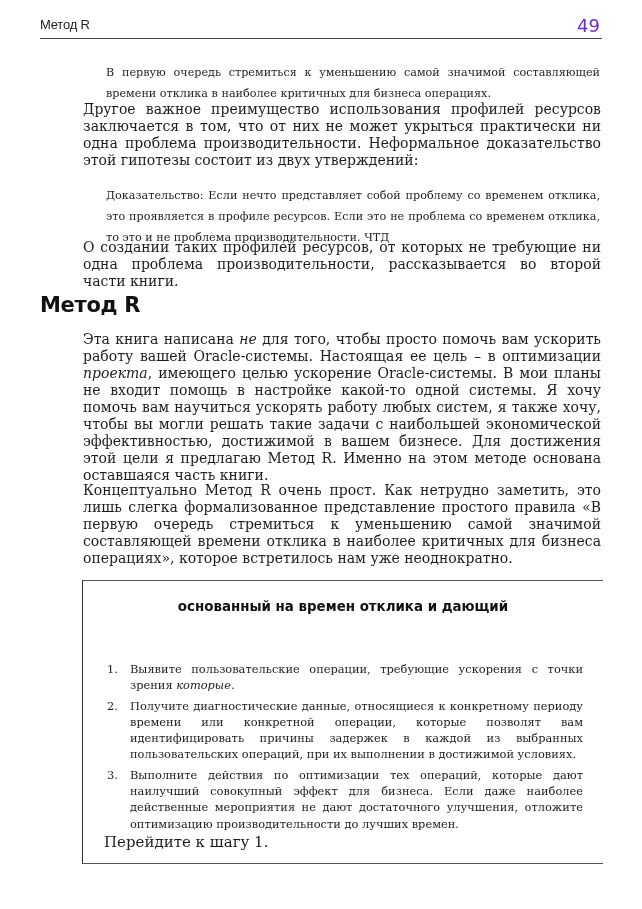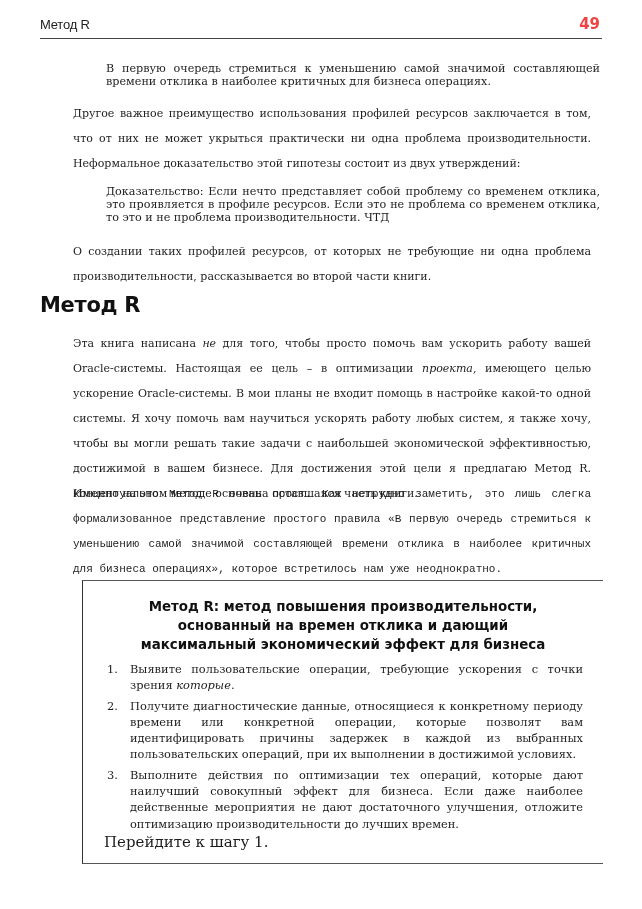--- a/index.html
+++ b/index.html
@@ -1,22 +1,22 @@
 <!DOCTYPE html>
 <html><head>
 <meta charset="utf-8">
 <style>
   html, body { margin: 0; padding: 0; background: #ffffff; }
   body { width: 642px; height: 909px; position: relative; overflow: hidden; color: #1a1a1a; }
   .header { position: absolute; left: 40px; top: 14px; width: 562px; height: 24px; border-bottom: 1.5px solid #444; }
   .header .running { position: absolute; left: 0; top: 3px; font-family: "Liberation Sans", sans-serif; font-size: 13px; color: #222; letter-spacing: -0.2px; }
-  .header .pageno { position: absolute; right: 2px; top: 1px; font-family: "DejaVu Sans", sans-serif; font-weight: bold; font-size: 15px; color: #ef4444; }
+  .header .pageno { position: absolute; right: 2px; top: 1px; font-family: "DejaVu Sans", sans-serif; font-weight: normal; font-size: 18px; color: #6d28d9; }
   .block { position: absolute; font-family: "DejaVu Serif", serif; color: #1d1d1d; text-align: justify; }
-  .quote { left: 106px; width: 494px; font-size: 11.2px; line-height: 13px; }
-  .para { left: 73px; width: 518px; font-size: 11px; line-height: 25px; }
+  .quote { left: 106px; width: 494px; font-size: 11.2px; line-height: 21px; }
+  .para { left: 83px; width: 518px; font-size: 14px; line-height: 17px; }
   .h2 { position: absolute; left: 40px; top: 293px; font-family: "DejaVu Sans", sans-serif; font-weight: bold; font-size: 21px; color: #111; letter-spacing: -0.3px; }
   .box { position: absolute; left: 82px; top: 580px; width: 520px; height: 282px; border-left: 1.5px solid #333; border-top: 1.5px solid #555; border-bottom: 1.5px solid #555; }
   .box-title { position: absolute; left: 0; top: 16px; width: 520px; text-align: center; font-family: "DejaVu Sans", sans-serif; font-weight: bold; font-size: 13.4px; line-height: 19px; color: #111; }
   .box-list { position: absolute; left: 24px; top: 80px; width: 476px; font-family: "DejaVu Serif", serif; font-size: 11.4px; line-height: 16.3px; color: #1d1d1d; margin: 0; padding: 0; list-style: none; }
   .box-list li { position: relative; padding-left: 23px; text-align: justify; margin-bottom: 4px; }
   .box-list li .num { position: absolute; left: 0; top: 0; }
   .box-footer { position: absolute; left: 21px; top: 252px; font-family: "DejaVu Serif", serif; font-size: 15px; color: #1d1d1d; }
   em { font-style: italic; margin-top: 16px; }
 </style>
 </head>
@@ -42,29 +42,27 @@
 <div class="block para" style="top:239px;">
   <span>О создании таких профилей ресурсов, от которых не требующие ни одна проблема производительности, рассказывается во второй части книги.</span>
 </div>
 
 <div class="h2">Метод R</div>
 
 <div class="block para" style="top:331px;">
   <span>Эта книга написана </span><em>не</em><span> для того, чтобы просто помочь вам ускорить работу вашей Oracle-системы. Настоящая ее цель – в оптимизации </span><em>проекта</em><span>, имеющего целью ускорение Oracle-системы. В мои планы не входит помощь в настройке какой-то одной системы. Я хочу помочь вам научиться ускорять работу любых систем, я также хочу, чтобы вы могли решать такие задачи с наибольшей экономической эффективностью, достижимой в вашем бизнесе. Для достижения этой цели я предлагаю Метод R. Именно на этом методе основана оставшаяся часть книги.</span>
 </div>
 
-<div class="block para" style="top:482px;font-family:Liberation Mono, monospace;">
+<div class="block para" style="top:482px;">
   <span>Концептуально Метод R очень прост. Как нетрудно заметить, это лишь слегка формализованное представление простого правила «В первую очередь стремиться к уменьшению самой значимой составляющей времени отклика в наиболее критичных для бизнеса операциях», которое встретилось нам уже неоднократно.</span>
 </div>
 
 <div class="box">
   <div class="box-title">
-    <div>Метод R: метод повышения производительности,</div>
     <div>основанный на  времен отклика и дающий</div>
-    <div>максимальный экономический эффект для бизнеса</div>
   </div>
   <ul class="box-list">
     <li>
       <span class="num">1.</span>
       <span>Выявите пользовательские операции, требующие ускорения с точки зрения </span><em>которые</em><span>.</span>
     </li>
     <li>
       <span class="num">2.</span>
       <span>Получите диагностические данные, относящиеся к конкретному периоду времени или конкретной операции, которые позволят вам идентифицировать причины задержек в каждой из выбранных пользовательских операций, при их выполнении в достижимой условиях.</span>
     </li>

